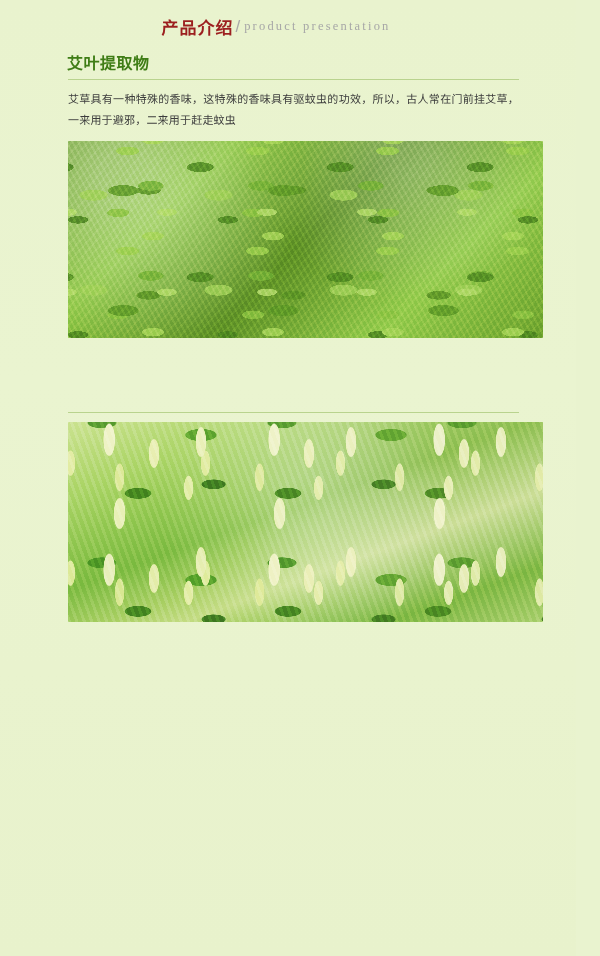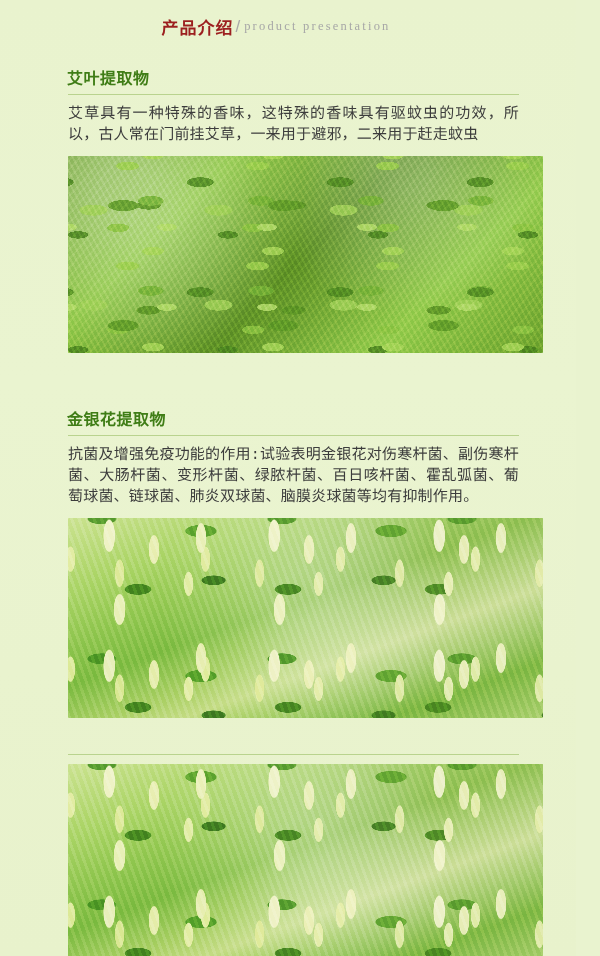--- a/index.html
+++ b/index.html
@@ -60,30 +60,30 @@
     margin: 0 0 0 0;
     padding: 0 57px 0 68px;
   }
   .sec-title {
     font-family: "DejaVu Sans", "Liberation Sans", sans-serif;
     font-size: 16px;
     font-weight: bold;
     color: #3f7d16;
     letter-spacing: 0.5px;
     padding-bottom: 5px;
-    margin: 15px 0 0 -1px;
+    margin: 0 0 0 -1px;
   }
   .sec-rule {
     height: 1px;
     background: #b9d38e;
     margin: 0 0 9px 0;
   }
   .sec-body {
-    font-family: Liberation Mono, monospace;
-    font-size: 15px;
+    font-family: Liberation Sans, sans-serif;
+    font-size: 11px;
     line-height: 21px;
     color: #3c3c3c;
     letter-spacing: 0.2px;
     text-align: justify;
     margin: 0 0 10px 0;
   }
   .photo {
     width: 475px;
     height: 197px;
     position: relative;
@@ -187,28 +187,20 @@
     <div class="sec-title">艾叶提取物</div>
     <div class="sec-rule"></div>
     <div class="sec-body">艾草具有一种特殊的香味，这特殊的香味具有驱蚊虫的功效，所以，古人常在门前挂艾草，一来用于避邪，二来用于赶走蚊虫</div>
     <div class="photo">
       <div class="leafy"></div>
     </div>
   </div>
 
   <div class="sec-gap-1"></div>
 
-  <div class="section">
-    <div class="sec-title">金银花提取物</div>
-    <div class="sec-rule"></div>
-    <div class="sec-body">抗菌及增强免疫功能的作用:试验表明金银花对伤寒杆菌、副伤寒杆菌、大肠杆菌、变形杆菌、绿脓杆菌、百日咳杆菌、霍乱弧菌、葡萄球菌、链球菌、肺炎双球菌、脑膜炎球菌等均有抑制作用。</div>
-    <div class="photo tall">
-      <div class="honeysuckle"></div>
-    </div>
-  </div>
 
   <div class="sec-gap-2"></div>
 
   <div class="section">
     <div class="sec-rule"></div>
     <div class="photo tall">
       <div class="honeysuckle"></div>
     </div>
   </div>
 

